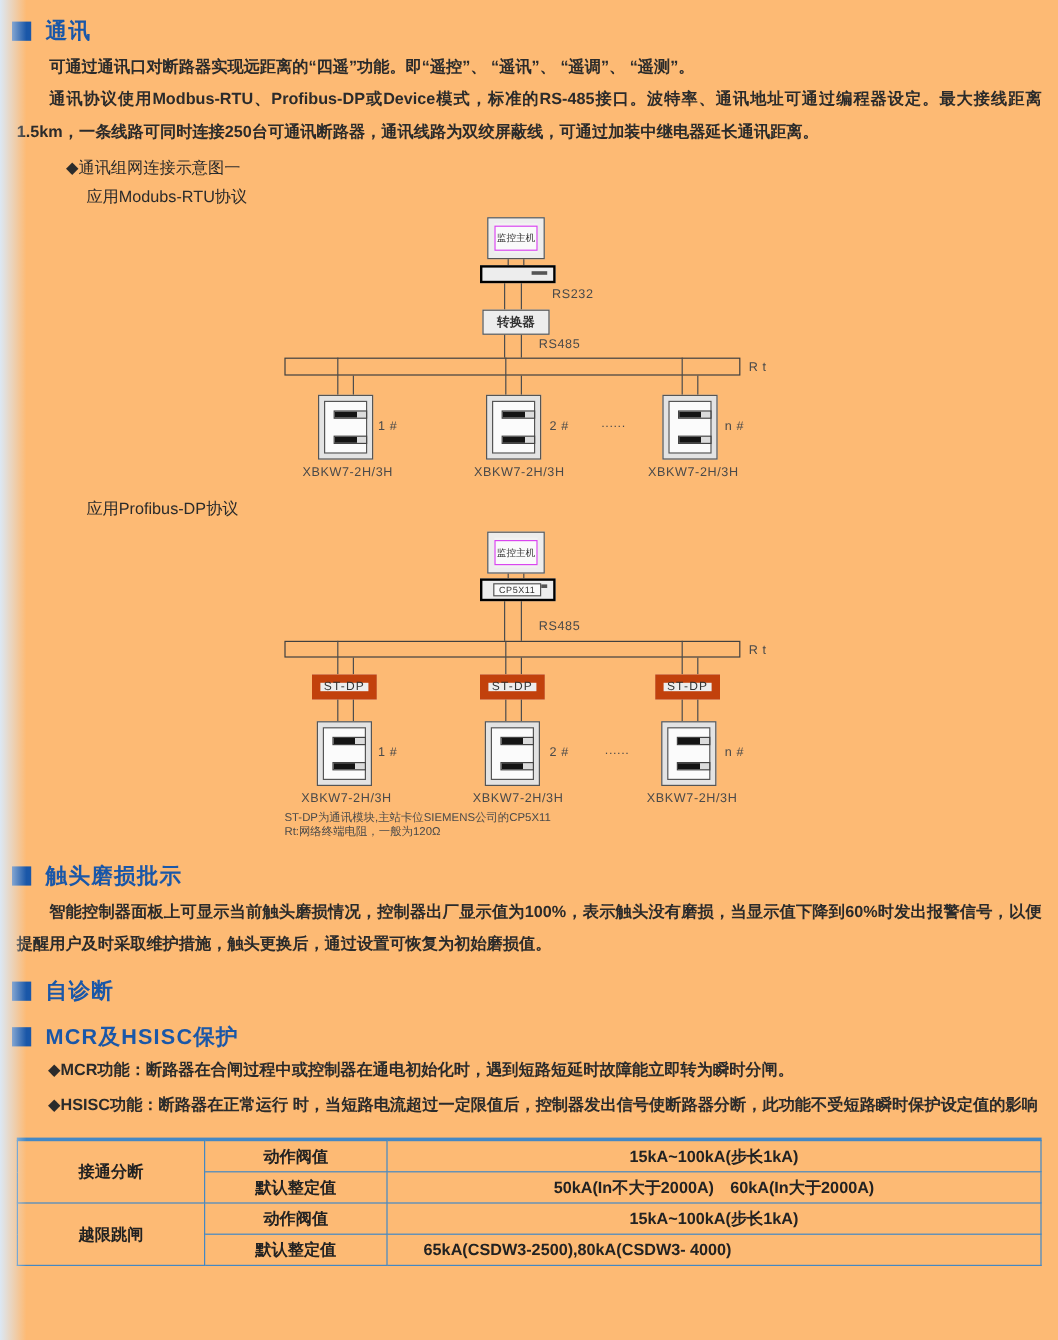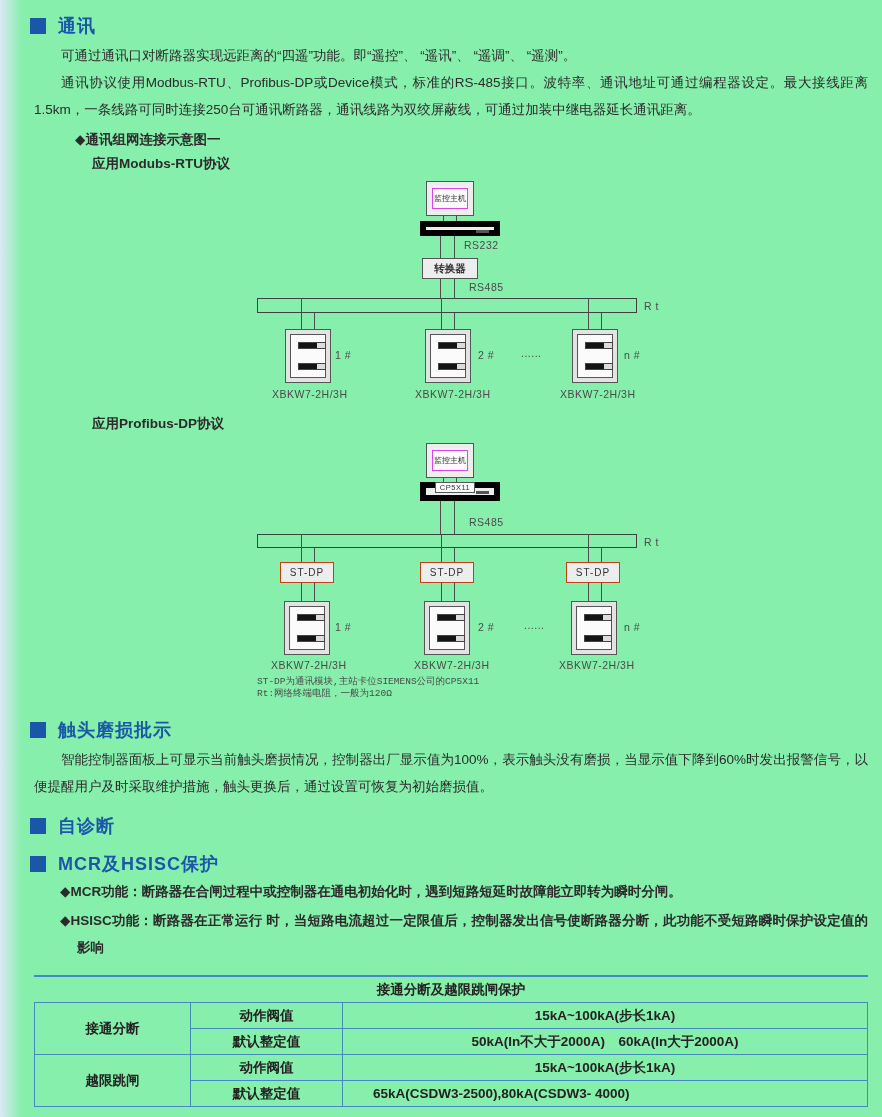--- a/index.html
+++ b/index.html
@@ -1,63 +1,63 @@
 <!DOCTYPE html>
 <html><head>
 <meta charset="utf-8">
 <style>
   * { margin:0; padding:0; box-sizing:border-box; }
   html,body { background:#fff; }
   body { font-family:"Liberation Sans","DejaVu Sans",sans-serif; color:#2b2b2b; }
-  .page { position:relative; width:882px; height:1117px; margin:0 auto; background:#86efac; overflow:hidden;padding-left:20px; }
+  .page { position:relative; width:882px; height:1117px; margin:0 auto; background:#fdba74; overflow:hidden; }
   .page::before { content:""; position:absolute; left:0; top:0; width:22px; height:100%;
                   background:linear-gradient(to right,#dce8f4,rgba(255,255,255,0)); pointer-events:none; }
 
   
   .sec-head { display:flex; align-items:center; gap:12px; padding-left:10px; margin-top:14px; }
   .sq { width:16px; height:16px; background:#1a57a8; flex:0 0 auto; }
   .sec-title { color:#1a57a8; font-size:18px; font-weight:bold; letter-spacing:1px; }
 
   
-  .para { font-size:13.5px; font-weight:400; line-height:27px; margin:4px 14px 0 14px;
+  .para { font-size:13.5px; font-weight:700; line-height:27px; margin:4px 14px 0 14px;
           text-indent:2em; text-align:justify; }
-  .caption { font-size:13.5px; font-weight:700; line-height:24px; margin-left:55px; }
+  .caption { font-size:13.5px; font-weight:400; line-height:24px; margin-left:55px; }
   .caption.sub { margin-left:72px; }
 
   
   .diagram { position:relative; width:882px; }
   .d1 { height:236px; }
   .d2 { height:268px; }
   .wire { position:absolute; width:1px; background:#4d4d4d; }
   .bus  { position:absolute; border:1px solid #404040; }
   .dlabel { position:absolute; font-size:10.5px; color:#4a4a4a; letter-spacing:0.5px; white-space:nowrap; }
 
   .monitor { position:absolute; width:48px; height:35px; border:1px solid #555; background:#ededed; }
   .screen  { position:absolute; left:5px; right:5px; top:4px; bottom:4px; background:#f2f2f2;
              display:flex; align-items:center; justify-content:center; }
   .screen-label { border:1px solid #d946ef; background:#fafafa; font-size:8px; color:#333;
                   padding:4px 1px; white-space:nowrap; }
-  .pc-base { position:absolute; width:80px; height:15px; border:6px solid #000000; background:#ededed; }
+  .pc-base { position:absolute; width:63px; height:15px; border:2px solid #000000; background:#ededed; }
   .pc-base .slot { position:absolute; right:5px; top:3px; width:13px; height:3px; background:#555; }
   .pc-base.tall { height:19px; }
   .card-box { position:absolute; left:9px; bottom:2px; width:40px; height:11px; border:1px solid #555;
               background:#fafafa; font-size:7.5px; color:#333; display:flex; align-items:center;
               justify-content:center; letter-spacing:0.5px; }
   .conv { position:absolute; border:1px solid #555; background:#ededed; font-size:10.5px; color:#333;
           display:flex; align-items:center; justify-content:center; font-weight:600; }
 
   .breaker { position:absolute; width:46px; height:54px; border:1px solid #555; background:#e3e3e3; padding:4px; }
   .breaker-face { width:100%; height:100%; border:1px solid #555; background:#fbfbfb; position:relative; }
   .bar { position:absolute; left:7px; width:28px; height:7px; border:1px solid #444;
          background:linear-gradient(90deg,#141414 0 70%,#dcdcdc 70% 100%); }
   .bar.top { top:7px; } .bar.bot { bottom:7px; }
-  .stdp { position:absolute; width:54px; height:21px; border:1px solid #c2410c; background:#ededed;
+  .stdp { position:absolute; width:54px; height:21px; border:7px solid #c2410c; background:#ededed;
           font-size:10px; color:#333; display:flex; align-items:center; justify-content:center;
           letter-spacing:1px; }
-  .note { position:absolute; font-size:9.5px; color:#4a4a4a; line-height:12px;font-family:Liberation Mono, monospace; }
+  .note { position:absolute; font-size:9.5px; color:#4a4a4a; line-height:12px; }
 
   
   .bullet { font-size:13.5px; font-weight:600; line-height:27px; margin:2px 14px 0 40px;
             padding-left:17px; text-indent:-17px; text-align:justify; }
 
   
   .table-wrap { margin:14px 14px 0 14px; border-top:2px solid #4488c4; }
   .table-title { text-align:center; font-size:13.5px; font-weight:600; line-height:25px; color:#222; }
   table.spec { width:100%; border-collapse:collapse; table-layout:fixed; }
   table.spec td { border:1.5px solid #4488c4; font-size:13.5px; font-weight:600; color:#222;
@@ -88,21 +88,21 @@
       </div>
     </div>
     <div class="wire" style="left:423px; top:40px; height:5px;"></div>
     <div class="wire" style="left:436px; top:40px; height:5px;"></div>
     <div class="pc-base" style="left:400px; top:45px;">
       <div class="slot"></div>
     </div>
 
     <div class="wire" style="left:420px; top:60px; height:22px;"></div>
     <div class="wire" style="left:434px; top:60px; height:22px;"></div>
-    <div class="dlabel" style="left:444px; top:63px;">RS232</div>
+    <div class="dlabel" style="left:460px; top:63px;">RS232</div>
 
     <div class="conv" style="left:402px; top:82px; width:56px; height:21px;">转换器</div>
     <div class="wire" style="left:420px; top:103px; height:19px;"></div>
     <div class="wire" style="left:434px; top:103px; height:19px;"></div>
     <div class="dlabel" style="left:449px; top:105px;">RS485</div>
 
     <div class="bus" style="left:237px; top:122px; width:380px; height:15px;"></div>
     <div class="dlabel" style="left:624px; top:124px;">R t</div>
 
     <div class="wire" style="left:281px; top:122px; height:31px;"></div>
@@ -222,21 +222,20 @@
   </div>
 
   <div class="sec-head">
     <span class="sq"></span>
     <span class="sec-title">MCR及HSISC保护</span>
   </div>
   <p class="bullet">◆MCR功能：断路器在合闸过程中或控制器在通电初始化时，遇到短路短延时故障能立即转为瞬时分闸。</p>
   <p class="bullet">◆HSISC功能：断路器在正常运行 时，当短路电流超过一定限值后，控制器发出信号使断路器分断，此功能不受短路瞬时保护设定值的影响</p>
 
   <div class="table-wrap">
-    <div class="table-title">接通分断及越限跳闸保护</div>
     <table class="spec">
       <tbody>
           <tr>
         <td class="col1" rowspan="2">接通分断</td>
         <td class="col2">动作阀值</td>
         <td>15kA~100kA(步长1kA)</td>
       </tr>
       <tr>
         <td class="col2">默认整定值</td>
         <td>50kA(In不大于2000A)　60kA(In大于2000A)</td>

